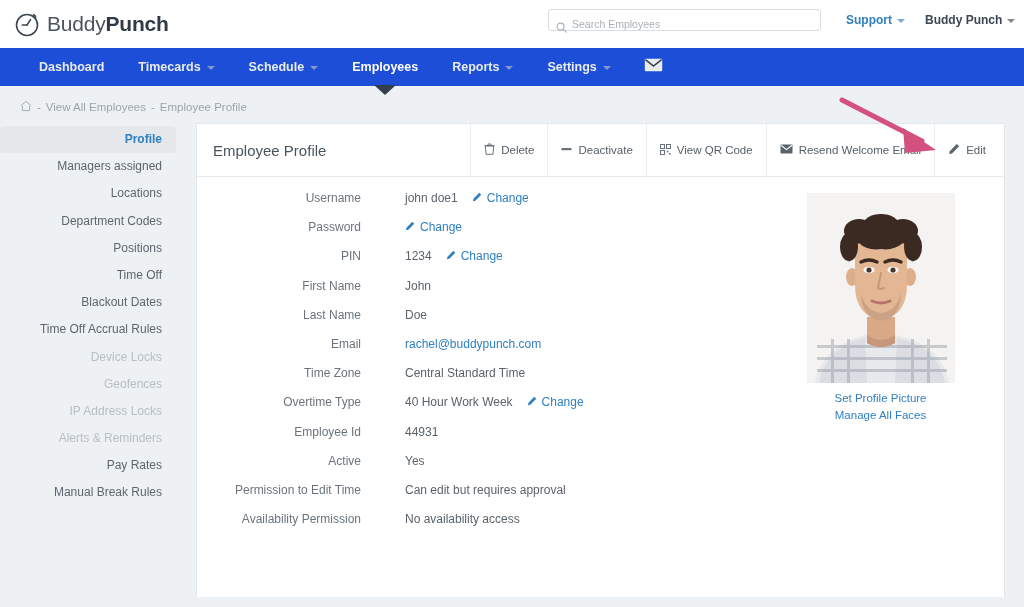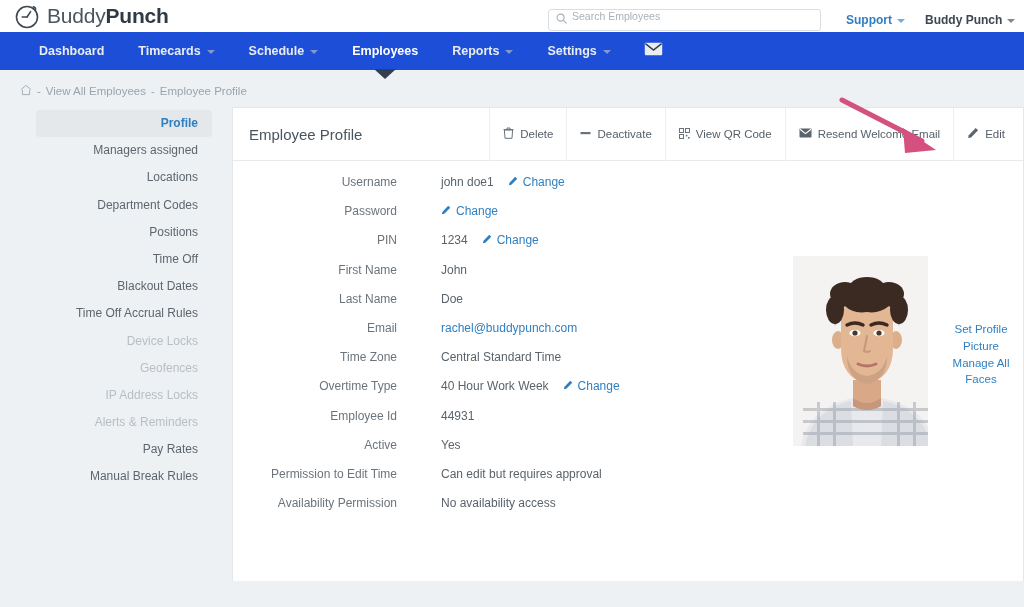--- a/index.html
+++ b/index.html
@@ -5,37 +5,37 @@
   * { box-sizing: border-box; margin: 0; padding: 0; }
   html, body {
     width: 1024px; height: 607px;
     background: #eef1f3;
     font-family: "Liberation Sans", sans-serif;
     overflow: hidden;
   }
 
   
   .topbar {
-    height: 32px; background: #ffffff;
+    height: 48px; background: #ffffff;
     display: flex; align-items: center;
     padding: 0 14px;
     position: relative;
   }
   .logo { display: flex; align-items: center; gap: 7px; }
   .logo-mark { width: 26px; height: 26px; position: relative; }
   .logo-text { font-size: 21px; color: #3a4450; letter-spacing: -0.2px; }
   .logo-text .thin { font-weight: 400; color: #4b5560; }
   .logo-text .bold { font-weight: 700; color: #2f3a46; }
 
   .search-wrap {
     position: absolute; left: 548px; top: 9px;
     width: 273px; height: 22px;
     border: 1px solid #d8dde1; border-radius: 3px;
     background: #fff;
-    display: flex; align-items: flex-start; padding: 0 7px;
+    display: flex; align-items: flex-end; padding: 0 7px;
   }
   .search-ico { width: 11px; height: 11px; margin-right: 5px; flex: 0 0 auto; }
   .search-input {
     border: 0; outline: 0; font-size: 10.5px; color: #9aa3ac;
     font-family: "Liberation Sans", sans-serif;
     width: 100%; background: transparent;
   }
   .search-input::placeholder { color: #a9b1b8; }
 
   .top-link {
@@ -76,21 +76,21 @@
 
   
   .breadcrumb {
     padding: 14px 0 0 20px;
     font-size: 11.5px; color: #9aa4ad;
     display: flex; align-items: center; gap: 5px;
   }
   .breadcrumb a { color: #9aa4ad; text-decoration: none; cursor: pointer; }
 
   
-  .content { display: flex; padding: 9px 0 0 0; margin-left: 36px; }
+  .content { display: flex; padding: 9px 0 0 0; }
 
   .sidebar { width: 176px; flex: 0 0 176px; padding-top: 3px; }
   .side-item {
     text-align: right; padding: 7px 14px 7px 8px;
     font-size: 12px; color: #5d666f; cursor: pointer;
     border-radius: 4px; line-height: 1.1;
   }
   .side-item.active {
     background: #e4e8ea; color: #2f7fc1; font-weight: 700;
   }
@@ -133,21 +133,21 @@
   .link { color: #2f7fc1; text-decoration: none; cursor: pointer; }
   .chg { display: inline-flex; align-items: center; gap: 5px; color: #2f7fc1; cursor: pointer; }
 
   .help-ico {
     width: 12px; height: 12px; border-radius: 50%;
     background: #2f7fc1; color: #fff; font-size: 9px; font-weight: 700;
     display: inline-flex; align-items: center; justify-content: center;
     line-height: 1; cursor: pointer;
   }
 
-  .photo-col { flex: 1; display: flex; flex-direction: row; align-items: center; padding-top: 2px; gap: 11px; }
+  .photo-col { flex: 1; display: flex; flex-direction: column; align-items: center; padding-top: 2px; }
   .photo { width: 148px; height: 190px; overflow: hidden; position: relative; background: #f3f1ef; }
   .photo-links { margin-top: 7px; text-align: center; line-height: 1.45; }
   .photo-links a { display: block; font-size: 11.5px; color: #2f7fc1; text-decoration: none; cursor: pointer; }
 
   .arrow-layer { position: absolute; left: 0; top: 0; width: 1024px; height: 607px; pointer-events: none; }
 </style>
 </head>
 <body>
 
 <div class="topbar">

